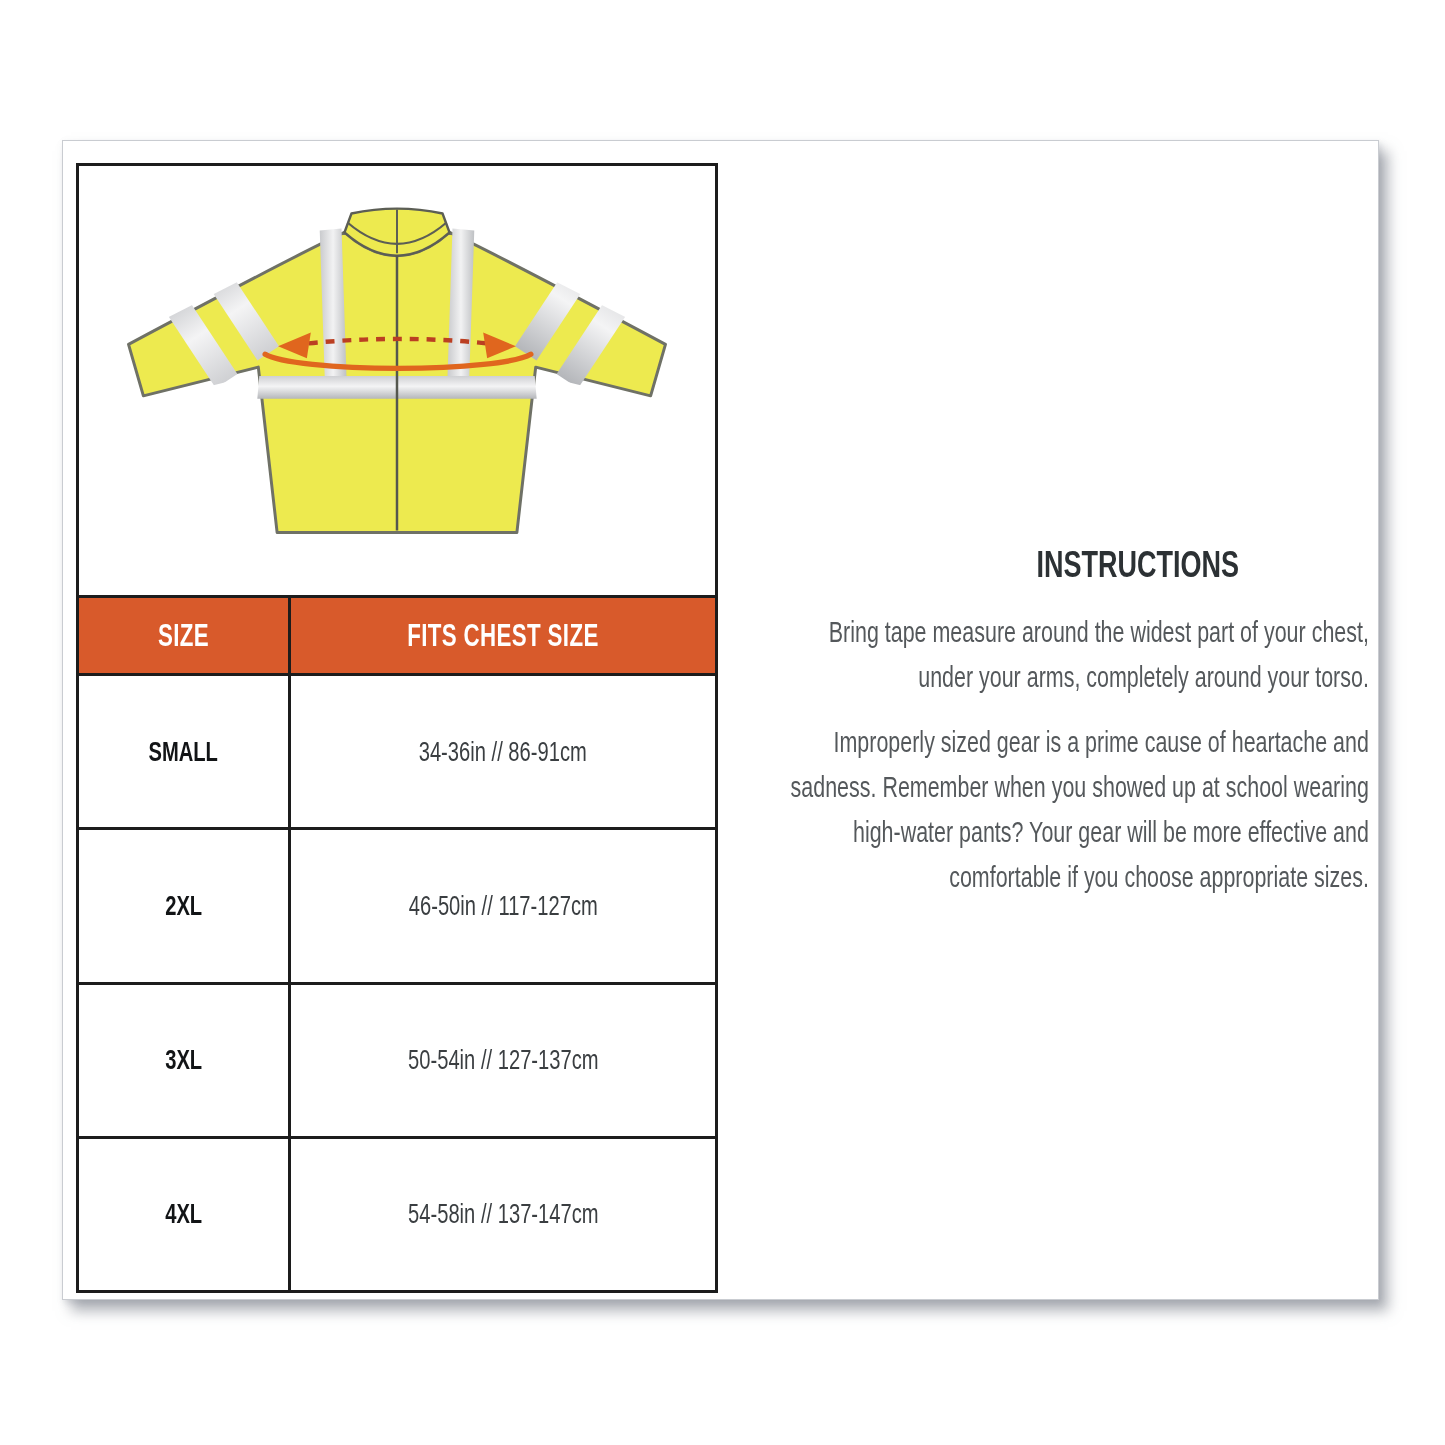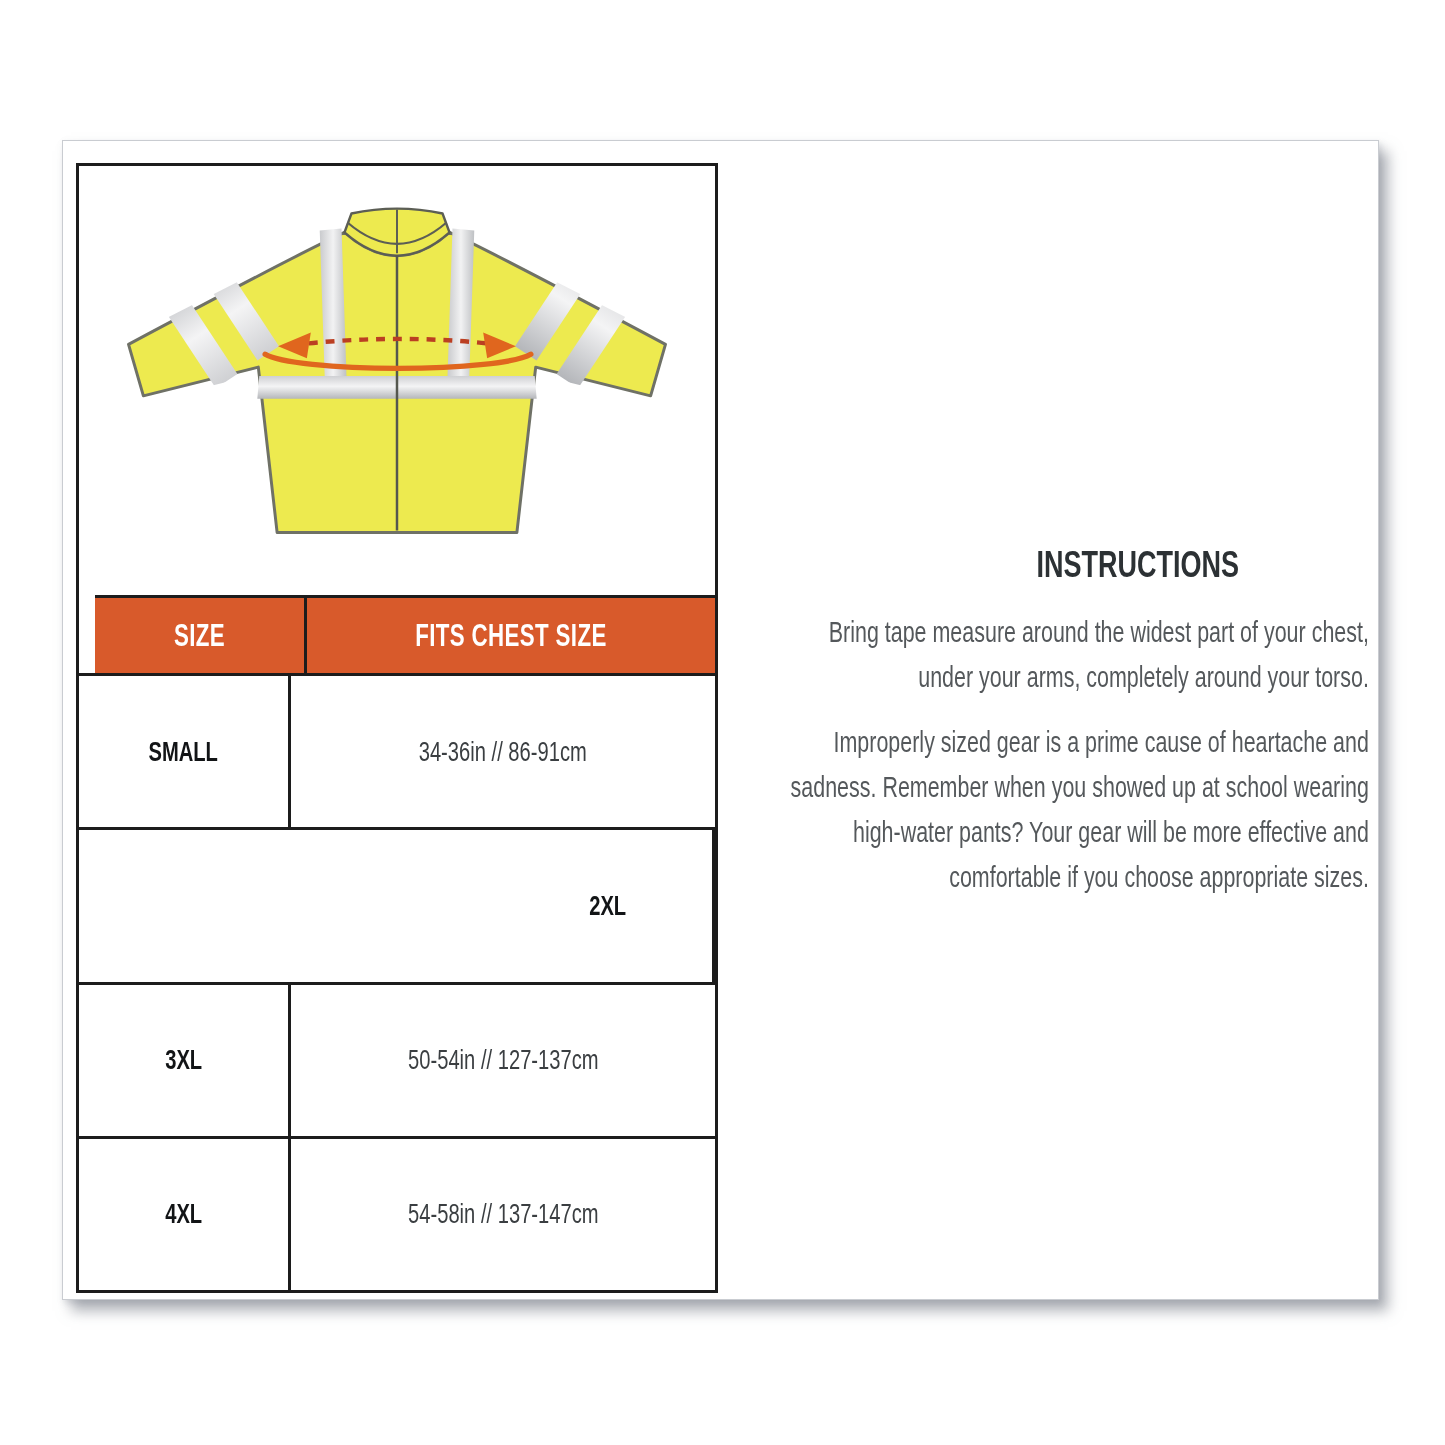--- a/index.html
+++ b/index.html
@@ -7,22 +7,22 @@
         font-family:"Liberation Sans", sans-serif;}
   .card{position:absolute;left:62px;top:140px;width:1315px;height:1158px;background:#ffffff;
         border:1px solid #c9ccd1;
         box-shadow:9px 11px 13px rgba(112,117,128,0.55), 2px 3px 6px rgba(140,145,155,0.25);}
   
   .sizing-box{position:absolute;left:13px;top:22px;width:642px;height:1130px;
               border:3px solid #1c1c1c;box-sizing:border-box;display:flex;flex-direction:column;
               background:#ffffff;}
   .illustration{flex:0 0 429px;display:flex;justify-content:center;align-items:flex-start;overflow:hidden;}
   .trow{display:flex;border-top:3px solid #1c1c1c;box-sizing:border-box;}
-  .hrow{flex:0 0 78px;background:#d85a2b;margin-left:16px;}
-  .drow{flex:1 1 auto;background:#ffffff;justify-content:flex-end;}
+  .hrow{flex:0 0 78px;background:#d85a2b;}
+  .drow{flex:1 1 auto;background:#ffffff;}
   .c-size{width:212px;border-right:3px solid #1c1c1c;box-sizing:border-box;
           display:flex;align-items:center;justify-content:center;}
   .c-chest{flex:1;display:flex;align-items:center;justify-content:center;}
   .cnd{display:inline-block;transform:scaleX(0.72);transform-origin:50% 50%;white-space:nowrap;}
   .hdr-label{font-size:31px;font-weight:700;color:#ffffff;letter-spacing:0.5px;}
   .size-label{font-size:28px;font-weight:700;color:#121416;}
   .chest-label{font-size:28px;font-weight:400;color:#3a3e41;}
   
   .instructions{position:absolute;left:711px;top:403px;width:620px;text-align:right;}
   .instr-title{margin:0 0 23px 0;font-size:36px;line-height:42px;font-weight:700;color:#2c3134;
@@ -108,20 +108,23 @@
             <span class="cnd size-label">SMALL</span>
           </div>
         <div class="c-chest">
             <span class="cnd chest-label">34-36in // 86-91cm</span>
           </div>
       </div>
       <div class="trow drow">
         <div class="c-size">
             <span class="cnd size-label">2XL</span>
           </div>
+        <div class="c-chest">
+            <span class="cnd chest-label">46-50in // 117-127cm</span>
+          </div>
       </div>
       <div class="trow drow">
         <div class="c-size">
             <span class="cnd size-label">3XL</span>
           </div>
         <div class="c-chest">
             <span class="cnd chest-label">50-54in // 127-137cm</span>
           </div>
       </div>
       <div class="trow drow">

